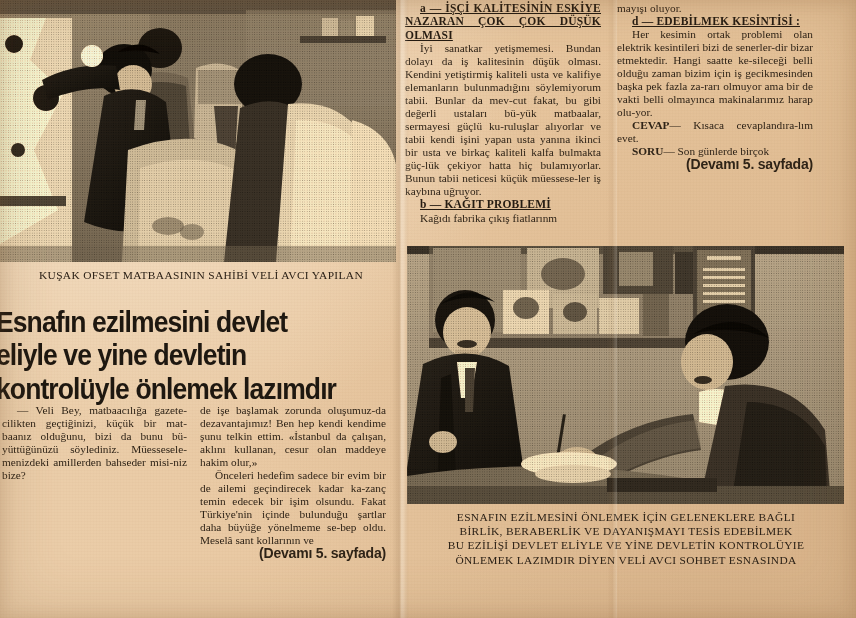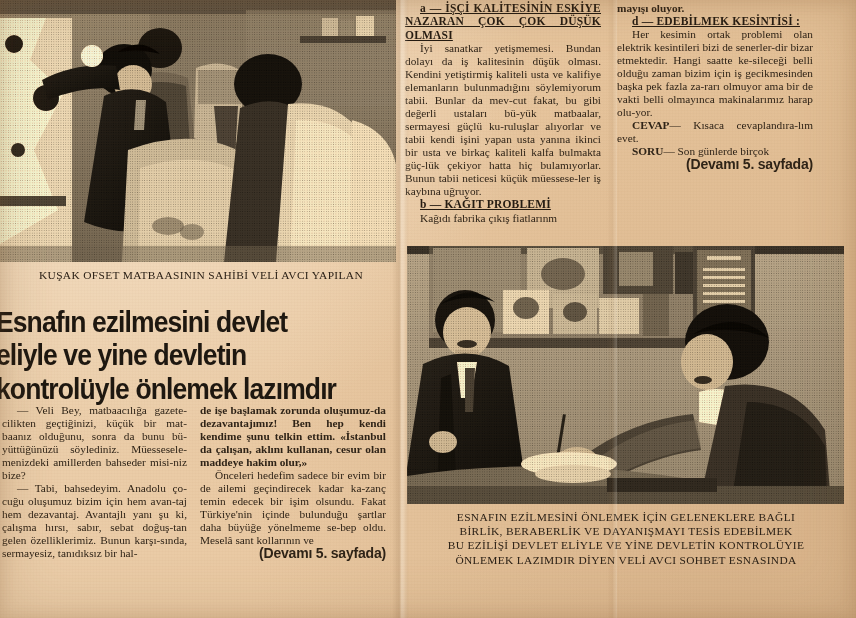--- a/index.html
+++ b/index.html
@@ -48,21 +48,21 @@
   #photo-press{left:0;top:0;width:396px;height:262px;}
   #photo-desk{left:407px;top:246px;width:437px;height:258px;}
 
   
   .col{position:absolute;color:#2a2016;}
   .body{
     font-size:11.3px;line-height:13.0px;text-align:justify;
     text-justify:inter-word;hyphens:manual;color:#2e2317;
   }
   .body p{margin:0;text-indent:15px;}
-  .body p.noind{text-indent:0;font-weight:bold;}
+  .body p.noind{text-indent:0;}
   .sub{
     font-weight:bold;font-size:11.5px;line-height:13.4px;
     letter-spacing:.2px;margin:0;color:#241b12;text-decoration:underline;
   }
   .cont{font-family:"Liberation Sans",sans-serif;font-weight:bold;
         font-size:14px;text-align:right;margin:2px 0 0 0;letter-spacing:-.2px;}
 
   
   .cap{
     font-size:11.4px;line-height:14.2px;font-weight:normal;
@@ -153,22 +153,21 @@
   <div>KUŞAK OFSET MATBAASININ SAHİBİ VELİ AVCI YAPILAN</div>
 </div>
 
 <div id="headline">
   <div>Esnafın ezilmesini devlet</div>
   <div>eliyle ve yine devletin</div>
   <div>kontrolüyle önlemek lazımdır</div>
 </div>
 
 <div class="col body" id="col-left" style="left:2px;top:404px;width:185px;">
-  <p>— Veli Bey, matbaacılığa gazete-cilikten geçtiğinizi, küçük bir mat-baanız olduğunu, sonra da bunu bü-yüttüğünüzü söylediniz. Müessesele-menizdeki amillerden bahseder misi-niz bize?</p>
-  <p>— Tabi, bahsedeyim. Anadolu ço-cuğu oluşumuz bizim için hem avan-taj hem dezavantaj. Avantajlı yanı şu ki, çalışma hırsı, sabır, sebat doğuş-tan gelen özelliklerimiz. Bunun karşı-sında, sermayesiz, tanıdıksız bir hal-</p>
+  <p>— Veli Bey, matbaacılığa gazete-cilikten geçtiğinizi, küçük bir mat-baanız olduğunu, bizi da bunu bü-yüttüğünüzü söylediniz. Müessesele-menizdeki amillerden bahseder misi-niz bize?</p>
 </div>
 
 <div class="col body" id="col-mid-lower" style="left:200px;top:404px;width:186px;">
   <p class="noind">de işe başlamak zorunda oluşumuz-da dezavantajımız! Ben hep kendi kendime şunu telkin ettim. «İstanbul da çalışan, aklını kullanan, cesur olan maddeye hakim olur,»</p>
   <p>Önceleri hedefim sadece bir evim bir de ailemi geçindirecek kadar ka-zanç temin edecek bir işim olsundu. Fakat Türkiye'nin içinde bulunduğu şartlar daha büyüğe yönelmeme se-bep oldu. Meselâ sant kollarının ve</p>
   <p class="cont">(Devamı 5. sayfada)</p>
 </div>
 
 <div class="col body" id="col-mid-top" style="left:405px;top:2px;width:196px;">
   <p class="sub" style="text-indent:15px;">a — İŞÇİ KALİTESİNİN ESKİYE NAZARAN ÇOK ÇOK DÜŞÜK OLMASI</p>

